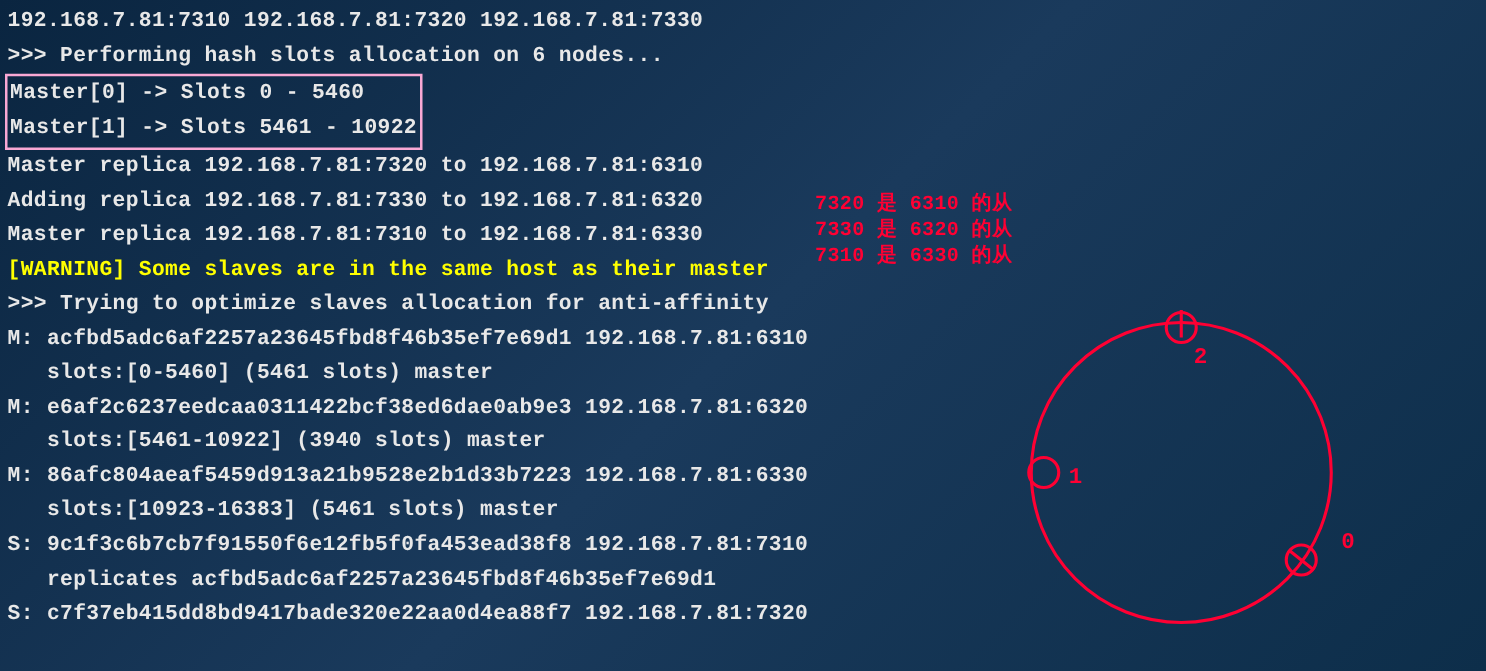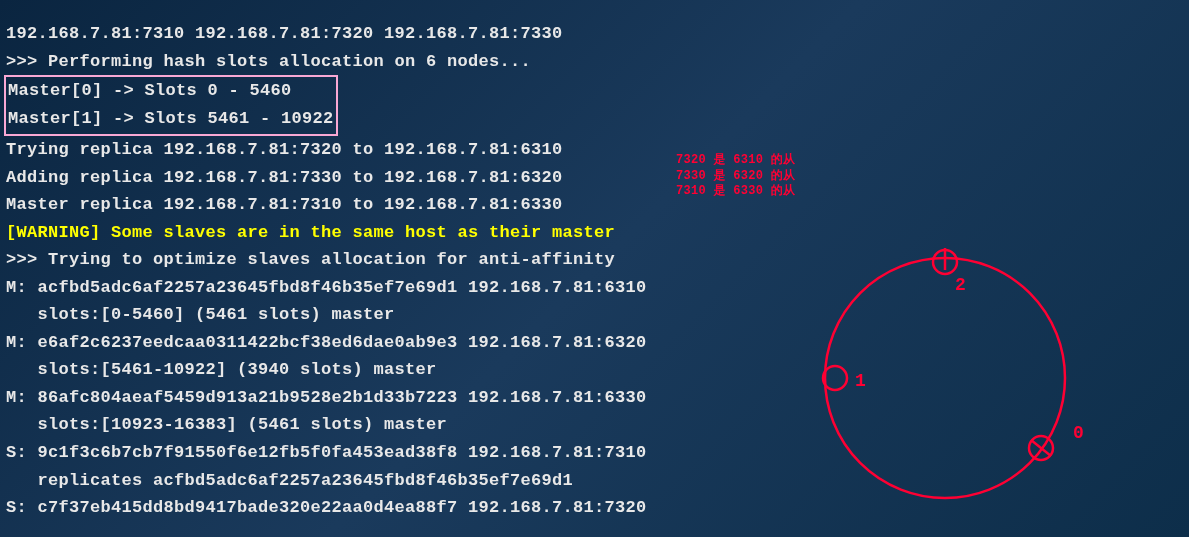--- a/index.html
+++ b/index.html
@@ -11,56 +11,55 @@
       color: #e8e8e8;
       width: 1189px;
       height: 537px;
       overflow: hidden;
       position: relative;
       letter-spacing: 0.3px;
     }
     .terminal {
       padding: 4px 6px;
       line-height: 1.62;
-      margin-top: 16px;
     }
     .line { white-space: pre; }
     .red-box {
       border: 2px solid #f9a8d4;
       display: inline-block;
       padding: 0 2px 2px 2px;
       margin-left: -2px;
     }
     .yellow { color: #ffff00; }
     .annotations {
       position: absolute;
       top: 153px;
-      left: 676px;
+      left: 652px;
       color: #ff0033;
-      font-size: 12px;
+      font-size: 16px;
       font-weight: bold;
       line-height: 1.3;
     }
     .ring {
       position: absolute;
       top: 248px;
       left: 805px;
     }
   </style>
 </head>
 <body>
 
 <div class="terminal">
   <div class="line">192.168.7.81:7310 192.168.7.81:7320 192.168.7.81:7330</div>
   <div class="line">&gt;&gt;&gt; Performing hash slots allocation on 6 nodes...</div>
   <div class="red-box">
     <div class="line">Master[0] -&gt; Slots 0 - 5460</div>
     <div class="line">Master[1] -&gt; Slots 5461 - 10922</div>
   </div>
-  <div class="line">Trying replica 192.168.7.81:7320 to 192.168.7.81:6310</div>
+  <div class="line">Master replica 192.168.7.81:7320 to 192.168.7.81:6310</div>
   <div class="line">Adding replica 192.168.7.81:7330 to 192.168.7.81:6320</div>
   <div class="line">Master replica 192.168.7.81:7310 to 192.168.7.81:6330</div>
   <div class="line yellow">[WARNING] Some slaves are in the same host as their master</div>
   <div class="line">&gt;&gt;&gt; Trying to optimize slaves allocation for anti-affinity</div>
   <div class="line">M: acfbd5adc6af2257a23645fbd8f46b35ef7e69d1 192.168.7.81:6310</div>
   <div class="line">   slots:[0-5460] (5461 slots) master</div>
   <div class="line">M: e6af2c6237eedcaa0311422bcf38ed6dae0ab9e3 192.168.7.81:6320</div>
   <div class="line">   slots:[5461-10922] (3940 slots) master</div>
   <div class="line">M: 86afc804aeaf5459d913a21b9528e2b1d33b7223 192.168.7.81:6330</div>
   <div class="line">   slots:[10923-16383] (5461 slots) master</div>

